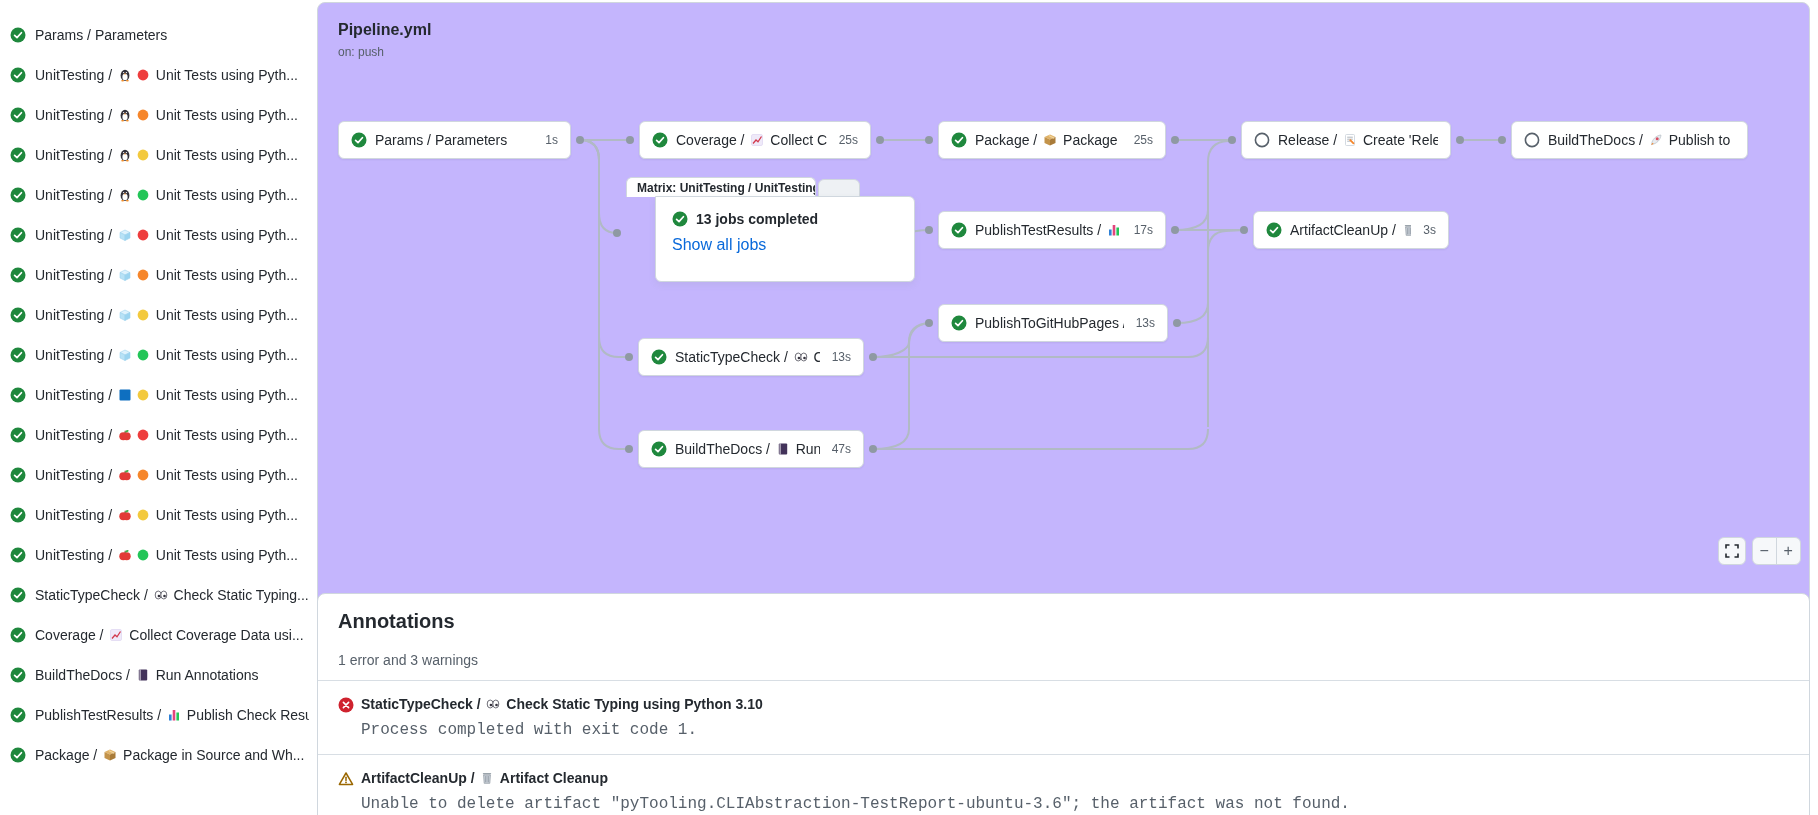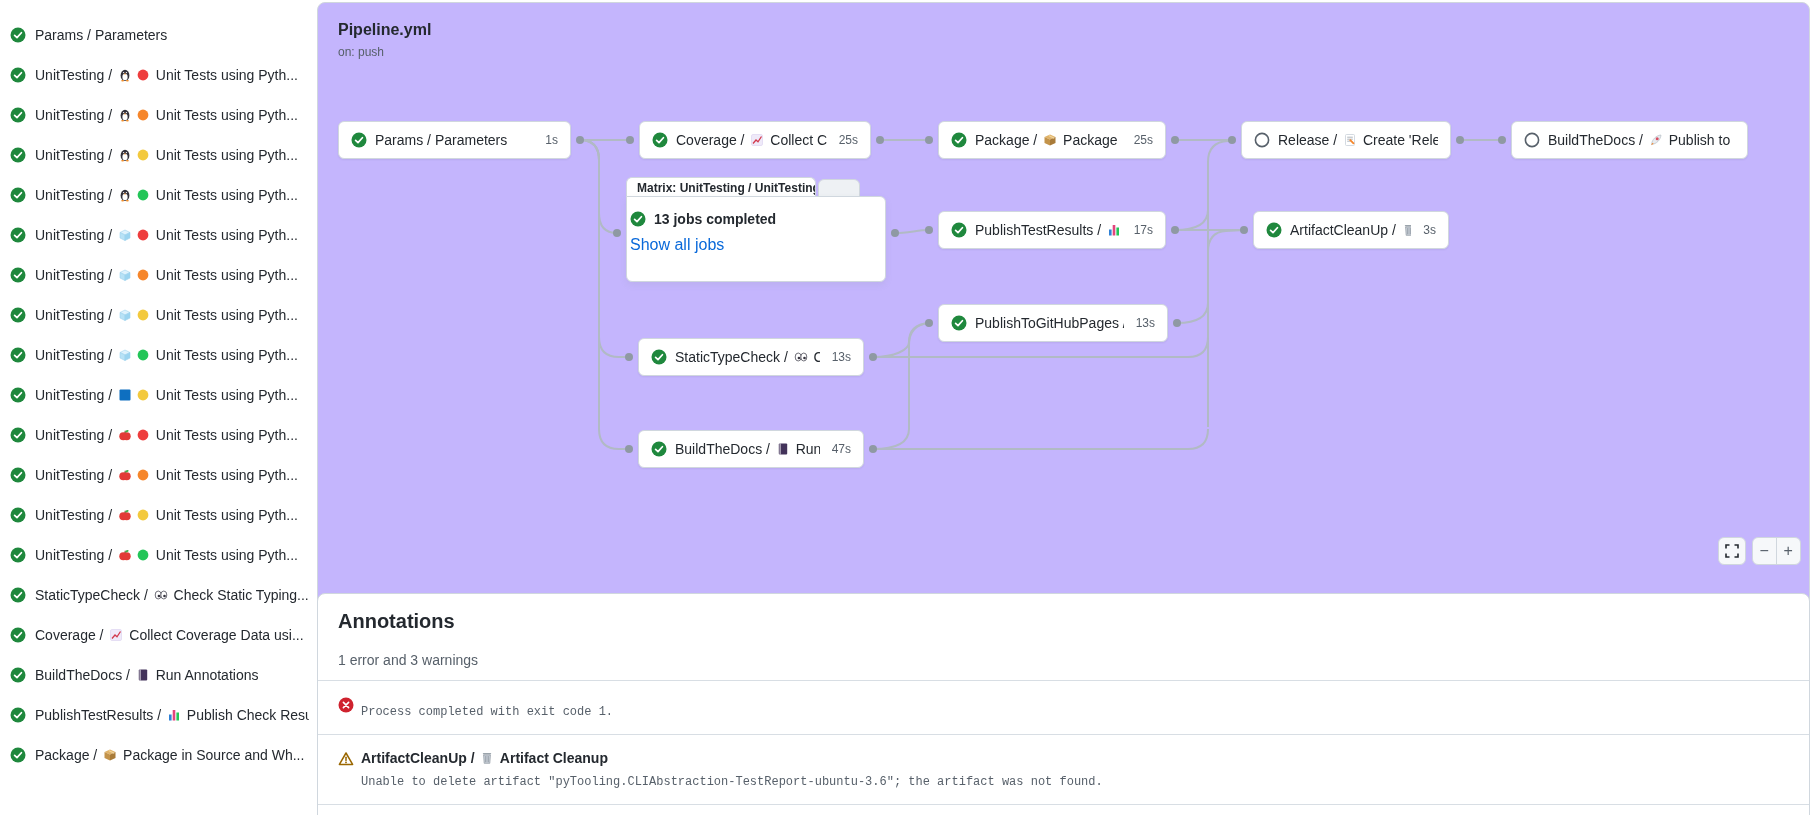--- a/index.html
+++ b/index.html
@@ -35,21 +35,21 @@
   .node .dur { font-size:12px; color:#57606a; flex:none; margin-left:4px; }
   
   .matrix-stub { position:absolute; background:#eef1f4; border:1px solid #d0d7de; border-radius:6px 6px 0 0; }
   .matrix-tab {
     position:absolute; background:#fff; border:1px solid #d0d7de; border-bottom:none;
     border-radius:6px 6px 0 0; font-size:12px; font-weight:700; color:#24292f;
     display:flex; align-items:center; padding:0 10px; white-space:nowrap; overflow:hidden;
   }
   .matrix-body {
     position:absolute; background:#fff; border:1px solid #d0d7de; border-radius:0 6px 6px 6px;
-    box-shadow:0 3px 6px rgba(140,149,159,.15); padding:14px 3px; cursor:pointer;
+    box-shadow:0 3px 6px rgba(140,149,159,.15); padding:14px 16px; cursor:pointer;margin-left:29px;
   }
   .matrix-sum { display:flex; align-items:center; gap:8px; font-size:14px; font-weight:700; color:#24292f; }
   .matrix-link { margin-top:9px; font-size:16px; color:#0969da; cursor:pointer; }
   
   .ctl-btn {
     position:absolute; width:28px; height:28px; background:#f6f8fa; border:1px solid #d0d7de; border-radius:6px;
     display:flex; align-items:center; justify-content:center; cursor:pointer;
   }
   .zoom-group { position:absolute; width:49px; height:28px; border:1px solid #d0d7de; border-radius:6px; background:#f6f8fa; display:flex; }
   .zoom-cell { width:24px; display:flex; align-items:center; justify-content:center; font-size:16px; color:#57606a; cursor:pointer; }
@@ -61,21 +61,21 @@
   }
   .ann-head { padding:16px 20px 12px 20px; }
   .ann-title { font-size:20px; font-weight:700; color:#24292f; }
   .ann-sub { margin-top:19px; font-size:14px; color:#57606a; }
   .ann-div { height:1px; background:#d8dee4; }
   .ann-row { display:flex; padding:15px 20px; gap:7px; }
   .ann-row .sticon { margin-top:1px; }
   .ann-row-title { font-size:14px; font-weight:700; color:#24292f; cursor:pointer; }
   .ann-msg {
     margin-top:9px; font-family:"Liberation Mono","DejaVu Sans Mono",monospace;
-    font-size:12px; color:#57606a; white-space:pre;
+    font-size:16px; color:#57606a; white-space:pre;
   }
 </style>
 </head>
 <body>
 
 <nav class="sidebar" id="sidebar">
     <div class="side-item">
       <span class="sticon">
         <svg viewBox="0 0 16 16">
           <circle cx="8" cy="8" r="7.5" fill="#1f883d"></circle>
@@ -574,20 +574,26 @@
   <div class="ann-div"></div>
   <div id="ann-rows">
       <div class="ann-row">
         <span class="sticon">
           <svg viewBox="0 0 16 16">
             <circle cx="8" cy="8" r="7.5" fill="#cf222e"></circle>
             <path d="M5.4 5.4 L10.6 10.6 M10.6 5.4 L5.4 10.6" stroke="#fff" stroke-width="1.6" stroke-linecap="round"></path>
           </svg>
         </span>
         <div>
+          <div class="ann-row-title"><span>StaticTypeCheck</span><span class="sep"> / </span><span class="emoji"><svg viewBox="0 0 14 14">
+                <ellipse cx="4.2" cy="7" rx="3" ry="4" fill="#fff" stroke="#4a4a55" stroke-width=".8"></ellipse>
+                <ellipse cx="9.8" cy="7" rx="3" ry="4" fill="#fff" stroke="#4a4a55" stroke-width=".8"></ellipse>
+                <circle cx="4.9" cy="8" r="1.3" fill="#35323d"></circle>
+                <circle cx="10.5" cy="8" r="1.3" fill="#35323d"></circle>
+              </svg></span><span> Check Static Typing using Python 3.10</span></div>
           <div class="ann-msg">Process completed with exit code 1.</div>
         </div>
       </div>
       <div class="ann-div"></div>
       <div class="ann-row">
         <span class="sticon">
           <svg viewBox="0 0 16 16">
             <path d="M8 2 L14.6 13.4 H1.4 Z" fill="none" stroke="#9a6700" stroke-width="1.5" stroke-linejoin="round"></path>
             <line x1="8" y1="6.2" x2="8" y2="9.4" stroke="#9a6700" stroke-width="1.5" stroke-linecap="round"></line>
             <circle cx="8" cy="11.4" r=".9" fill="#9a6700"></circle>

